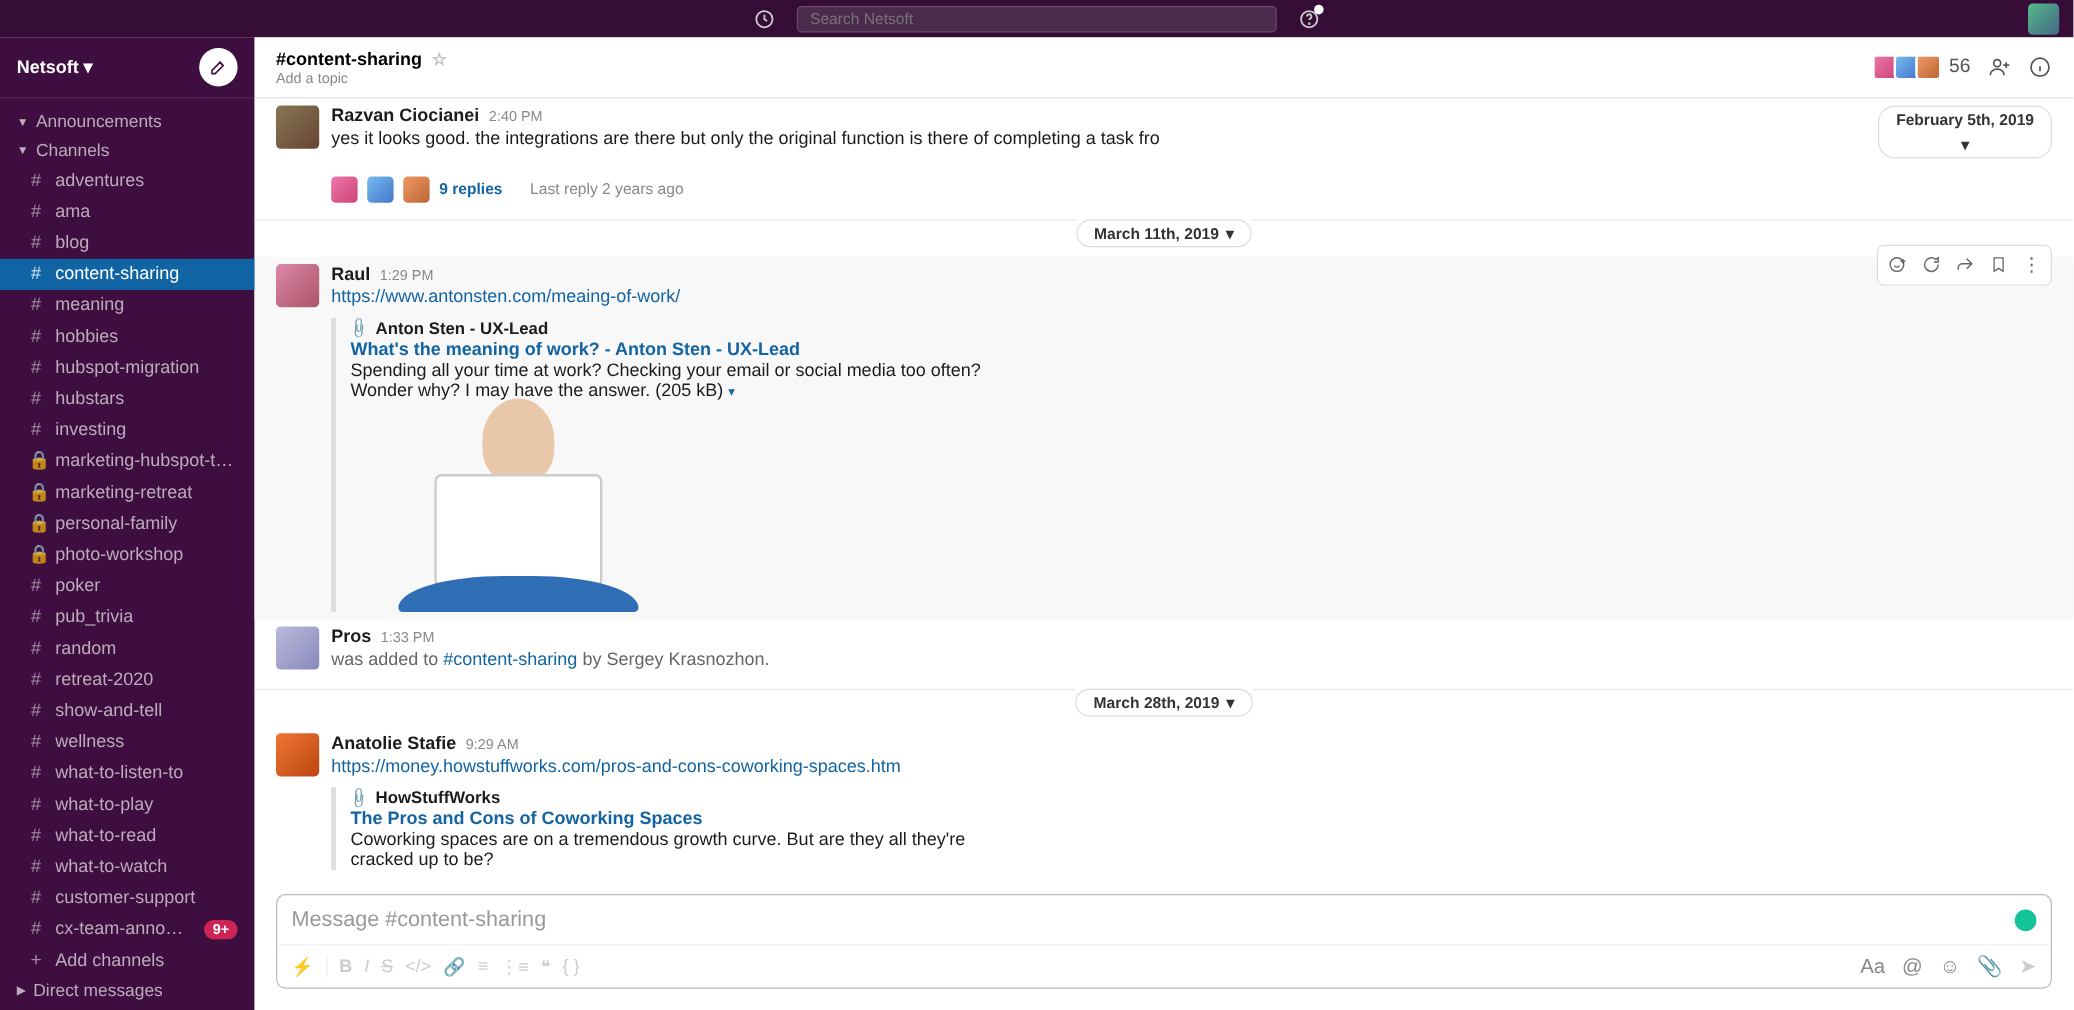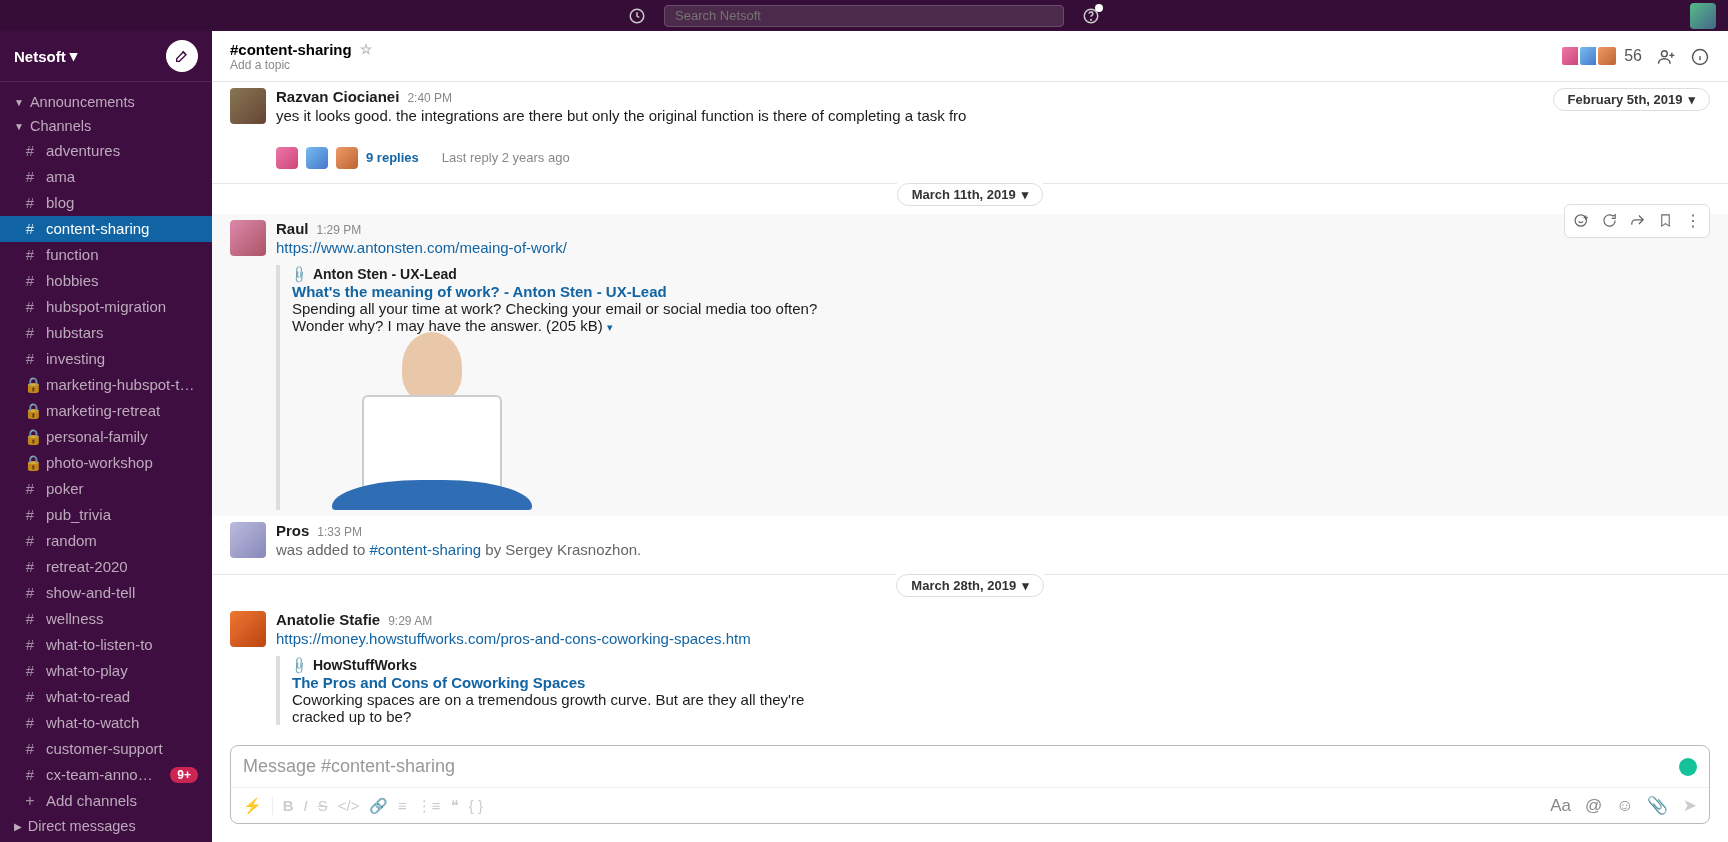--- a/index.html
+++ b/index.html
@@ -31,21 +31,21 @@
 .ch-item .badge { background:#cd2553; color:#fff; border-radius:10px; font-size:12px; padding:0 7px; line-height:16px; font-weight:700; }
 .add-ch .prefix { font-size:16px; }
 
 
 .content { flex:1; display:flex; flex-direction:column; min-width:0; }
 .chan-header { height:51px; border-bottom:1px solid #e1e1e1; display:flex; align-items:center; padding:0 18px; justify-content:space-between; }
 .ch-left { display:flex; flex-direction:column; }
 .ch-title { font-weight:800; font-size:15px; display:flex; align-items:center; gap:8px; }
 .ch-title .star { color:#bbb; font-size:14px; cursor:pointer; }
 .ch-sub { color:#888; font-size:12px; cursor:pointer; }
-.ch-right { display:flex; align-items:flex-end; gap:14px; color:#555; }
+.ch-right { display:flex; align-items:center; gap:14px; color:#555; }
 .members { display:flex; align-items:center; gap:6px; cursor:pointer; }
 .members .stack { display:flex; }
 .members .mavatar { width:22px; height:22px; border-radius:4px; margin-left:-4px; border:2px solid #fff; }
 .mavatar.a1 { background:linear-gradient(135deg,#e7a,#c47); }
 .mavatar.a2 { background:linear-gradient(135deg,#7be,#47c); }
 .mavatar.a3 { background:linear-gradient(135deg,#e96,#b63); }
 .hdr-ico { cursor:pointer; font-size:18px; color:#555; }
 
 .messages { flex:1; overflow-y:auto; position:relative; }
 .msg { padding:6px 18px; display:flex; gap:10px; position:relative; }
@@ -63,21 +63,21 @@
 .msg-text a, .lnk { color:#1264a3; text-decoration:none; }
 
 .thread-bar { display:flex; align-items:center; gap:8px; margin-top:20px; cursor:pointer; }
 .thread-bar .tavatar { width:22px; height:22px; border-radius:4px; }
 .replies-link { color:#1264a3; font-size:13px; font-weight:600; }
 .last-reply { color:#888; font-size:13px;padding-left:15px; }
 
 .date-div { display:flex; align-items:flex-start; margin:8px 0; }
 .date-div::before, .date-div::after { content:""; flex:1; height:1px; background:#e6e6e6; }
 .date-pill { border:1px solid #ddd; border-radius:14px; padding:3px 14px; font-size:13px; font-weight:700; color:#333; background:#fff; cursor:pointer; display:flex; align-items:center; gap:6px; }
-.date-float { position:absolute; top:6px; right:18px; }
+.date-float { position:absolute; top:6px; right:18px;flex-direction:column; }
 
 
 .unfurl { border-left:4px solid #ddd; margin:6px 0 0 0; padding:0 0 0 12px; }
 .unfurl .site { font-weight:700; font-size:14px; color:#1d1c1d; }
 .unfurl .pin { color:#888; margin-right:6px; font-size:12px; display:inline-block; transform:rotate(45deg); }
 .unfurl .title { color:#1264a3; font-weight:700; font-size:15px; cursor:pointer; }
 .unfurl .desc { font-size:15px; color:#1d1c1d; max-width:540px; }
 .unfurl .more-caret { color:#1264a3; font-size:11px; cursor:pointer; }
 .preview-img { margin-top:6px; width:280px; height:170px; position:relative; }
 .pi-desk { position:absolute; bottom:0; left:50%; transform:translateX(-50%); width:200px; height:30px; background:#2f6db5; border-radius:50% 50% 4px 4px / 100% 100% 4px 4px; }
@@ -167,21 +167,21 @@
           <div class="ch-item">
             <span class="prefix">#</span>
             <span class="label">blog</span>
           </div>
           <div class="ch-item active">
             <span class="prefix">#</span>
             <span class="label">content-sharing</span>
           </div>
           <div class="ch-item">
             <span class="prefix">#</span>
-            <span class="label">function</span>
+            <span class="label">meaning</span>
           </div>
           <div class="ch-item">
             <span class="prefix">#</span>
             <span class="label">hobbies</span>
           </div>
           <div class="ch-item">
             <span class="prefix">#</span>
             <span class="label">hubspot-migration</span>
           </div>
           <div class="ch-item">

